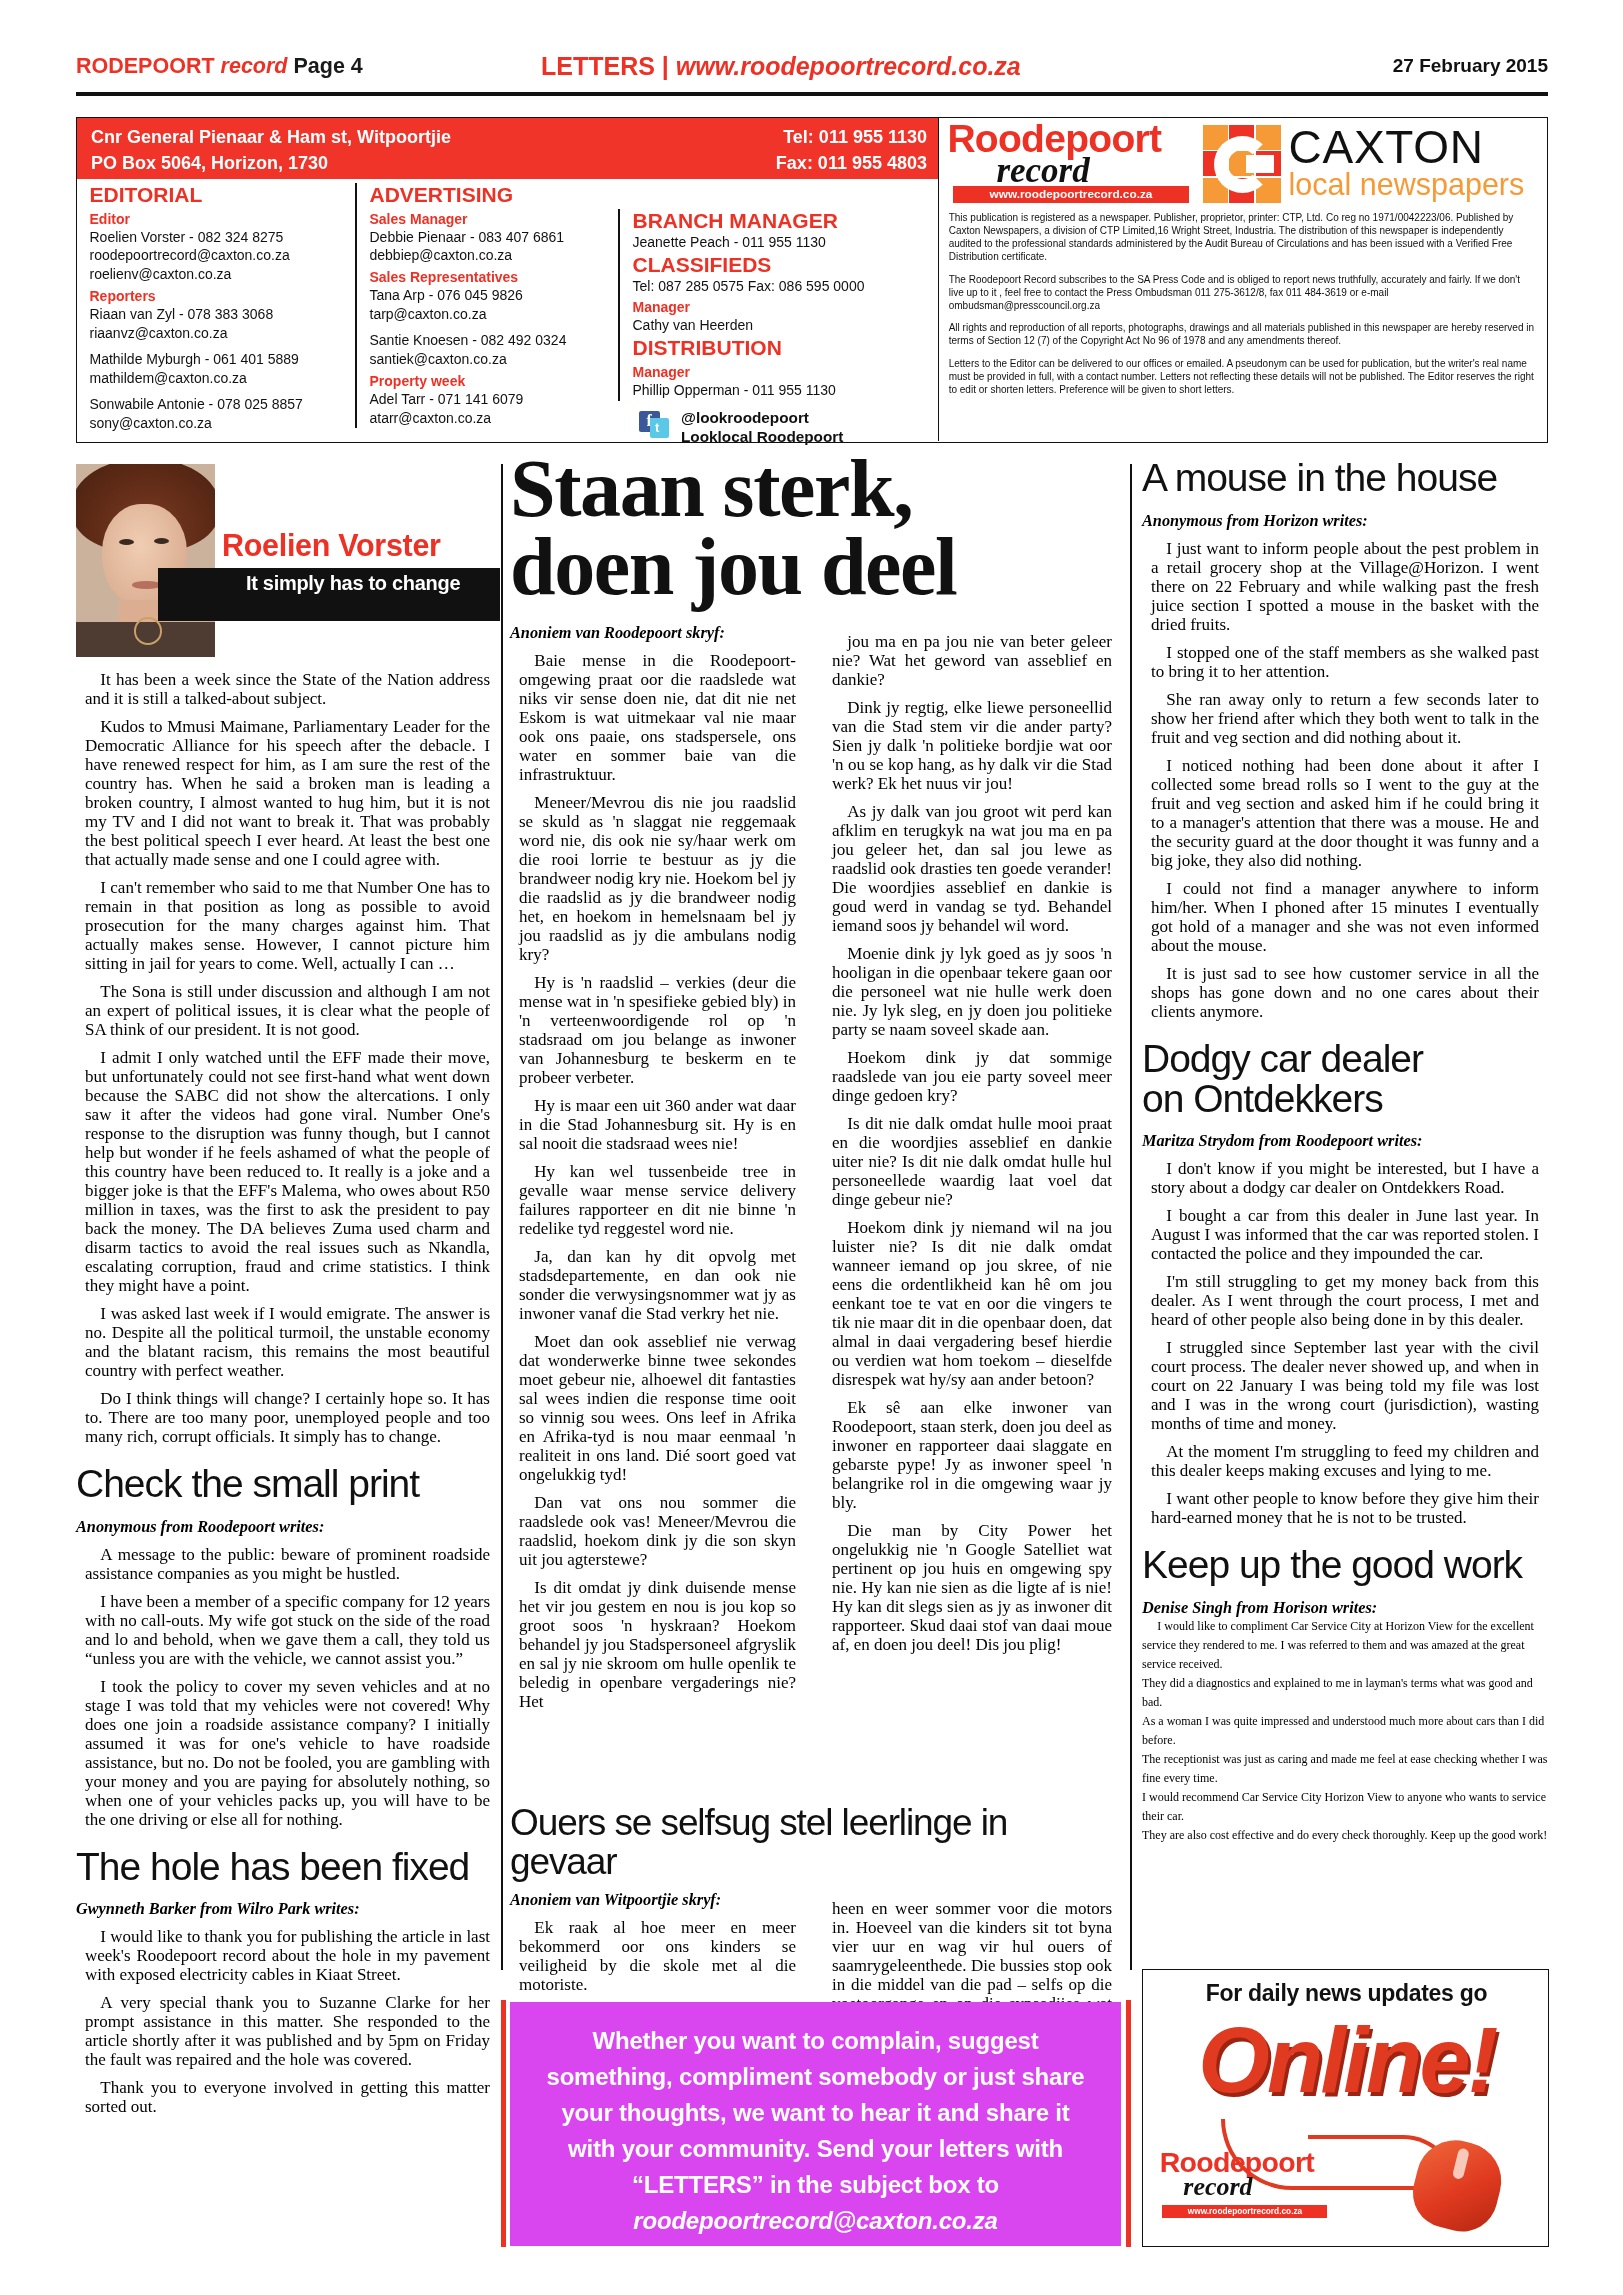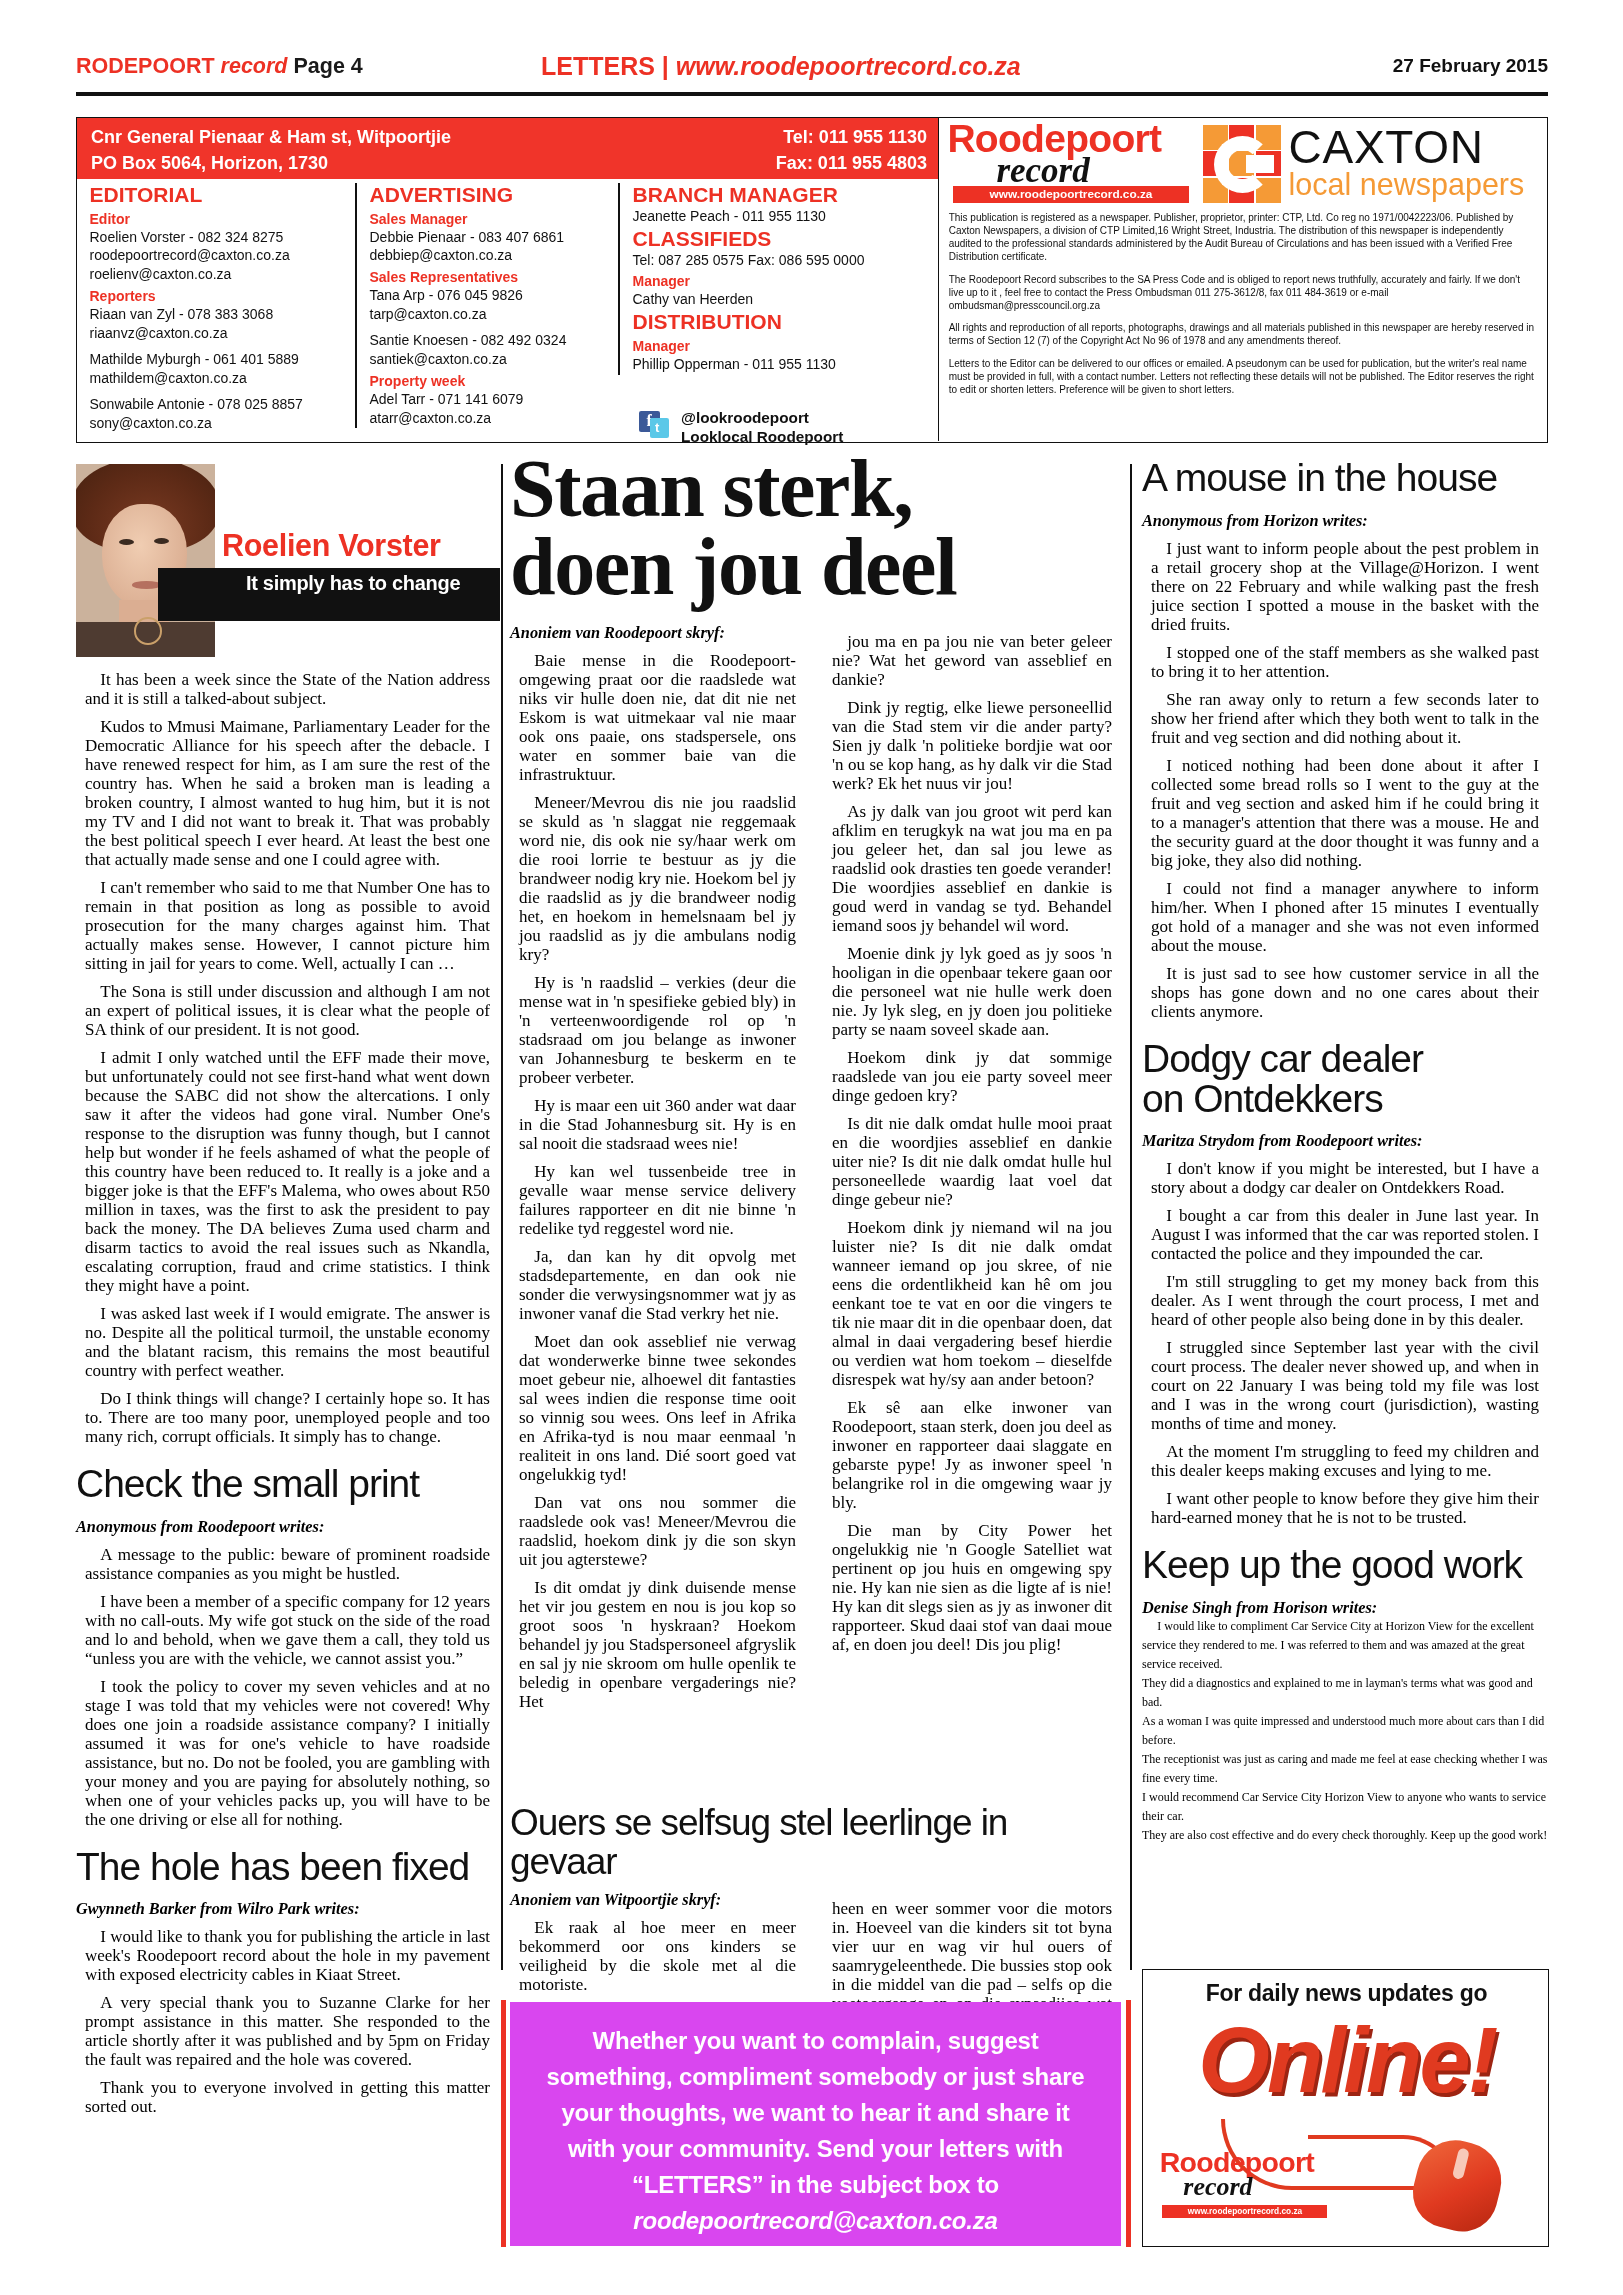--- a/index.html
+++ b/index.html
@@ -20,21 +20,21 @@
   
   .imprint{position:absolute;left:76px;top:117px;width:1472px;height:326px;border:1.4px solid #111;box-sizing:border-box;background:#fff;}
   .impleft{position:absolute;left:0;top:0;width:861px;height:323px;box-sizing:border-box;}
   .redstrip{position:absolute;left:0;top:0;width:861px;height:61px;background:#F0342A;}
   .redstrip .addr{position:absolute;left:14px;top:6.2px;color:#fff;font-family:"Liberation Sans",sans-serif;font-weight:bold;font-size:18px;line-height:26px;}
   .redstrip .tel{position:absolute;right:11px;top:6.2px;color:#fff;text-align:right;font-family:"Liberation Sans",sans-serif;font-weight:bold;font-size:18px;line-height:26px;}
   .impcols{position:absolute;left:0;top:62px;width:861px;height:261px;}
   .impcol{position:absolute;top:2.8px;font-family:"Liberation Sans",sans-serif;box-sizing:border-box;padding-left:12.5px;}
   .impcol.c1{left:0;width:278px;}
   .impcol.c2{left:278px;width:264px;border-left:2.1px solid #111;}
-  .impcol.c3{left:541px;width:271px;border-left:2.1px solid #111;}
+  .impcol.c3{left:541px;width:271px;border-left:2.1px solid #111;margin-top:26px;}
   .dept{color:#ED3124;font-weight:bold;font-size:21px;line-height:23.6px;margin:0 0 1.4px 0;}
   .role{color:#ED3124;font-weight:bold;font-size:14px;line-height:17.4px;margin:4.2px 0 0.7px 0;}
   .ptext{color:#111;font-size:14px;line-height:17.4px;margin:0 0 1.4px 0;}
   .gapblk{height:7.6px;}
   .social{position:absolute;left:548px;top:228px;width:305px;height:39px;}
   .fbicon{position:absolute;left:14px;top:2.8px;width:30.5px;height:29px;}
   .fbicon .f1{position:absolute;left:0;top:0;width:21px;height:21px;background:#3b5998;border-radius:2.1px;}
   .fbicon .f1 span{position:absolute;left:7.6px;top:2.1px;color:#fff;font-family:"Liberation Serif",serif;font-weight:bold;font-size:16px;line-height:16px;}
   .fbicon .f2{position:absolute;left:11px;top:7.6px;width:19.4px;height:19.4px;background:#5bc8e8;border-radius:2.1px;}
   .fbicon .f2 span{position:absolute;left:4.9px;top:1.4px;color:#fff;font-family:"Liberation Sans",sans-serif;font-weight:bold;font-size:13px;line-height:15.3px;}
@@ -282,21 +282,21 @@
 
   <div class="colB">
     <h1 class="bighl">
       <span>Staan sterk,</span><br>
       <span>doen jou deel</span>
     </h1>
 
     <div style="position:relative;height:1180px;">
       <div style="position:absolute;left:0;top:0;width:295px;">
         <div class="writer">Anoniem van Roodepoort skryf:</div>
-        <p class="body">Baie mense in die Roodepoort-omgewing praat oor die raadslede wat niks vir hulle doen nie, dat dit nie net Eskom is wat uitmekaar val nie maar ook ons paaie, ons stadspersele, ons water en sommer baie van die infrastruktuur.</p>
+        <p class="body">Baie mense in die Roodepoort-omgewing praat oor die raadslede wat niks vir sense doen nie, dat dit nie net Eskom is wat uitmekaar val nie maar ook ons paaie, ons stadspersele, ons water en sommer baie van die infrastruktuur.</p>
         <p class="body">Meneer/Mevrou dis nie jou raadslid se skuld as 'n slaggat nie reggemaak word nie, dis ook nie sy/haar werk om die rooi lorrie te bestuur as jy die brandweer nodig kry nie. Hoekom bel jy die raadslid as jy die brandweer nodig het, en hoekom in hemelsnaam bel jy jou raadslid as jy die ambulans nodig kry?</p>
         <p class="body">Hy is 'n raadslid – verkies (deur die mense wat in 'n spesifieke gebied bly) in 'n verteenwoordigende rol op 'n stadsraad om jou belange as inwoner van Johannesburg te beskerm en te probeer verbeter.</p>
         <p class="body">Hy is maar een uit 360 ander wat daar in die Stad Johannesburg sit. Hy is en sal nooit die stadsraad wees nie!</p>
         <p class="body">Hy kan wel tussenbeide tree in gevalle waar mense service delivery failures rapporteer en dit nie binne 'n redelike tyd reggestel word nie.</p>
         <p class="body">Ja, dan kan hy dit opvolg met stadsdepartemente, en dan ook nie sonder die verwysingsnommer wat jy as inwoner vanaf die Stad verkry het nie.</p>
         <p class="body">Moet dan ook asseblief nie verwag dat wonderwerke binne twee sekondes moet gebeur nie, alhoewel dit fantasties sal wees indien die response time ooit so vinnig sou wees. Ons leef in Afrika en Afrika-tyd is nou maar eenmaal 'n realiteit in ons land. Dié soort goed vat ongelukkig tyd!</p>
         <p class="body">Dan vat ons nou sommer die raadslede ook vas! Meneer/Mevrou die raadslid, hoekom dink jy die son skyn uit jou agterstewe?</p>
         <p class="body">Is dit omdat jy dink duisende mense het vir jou gestem en nou is jou kop so groot soos 'n hyskraan? Hoekom behandel jy jou Stadspersoneel afgryslik en sal jy nie skroom om hulle openlik te beledig in openbare vergaderings nie? Het</p>
       </div>
       <div style="position:absolute;left:313px;top:0;width:298px;">

